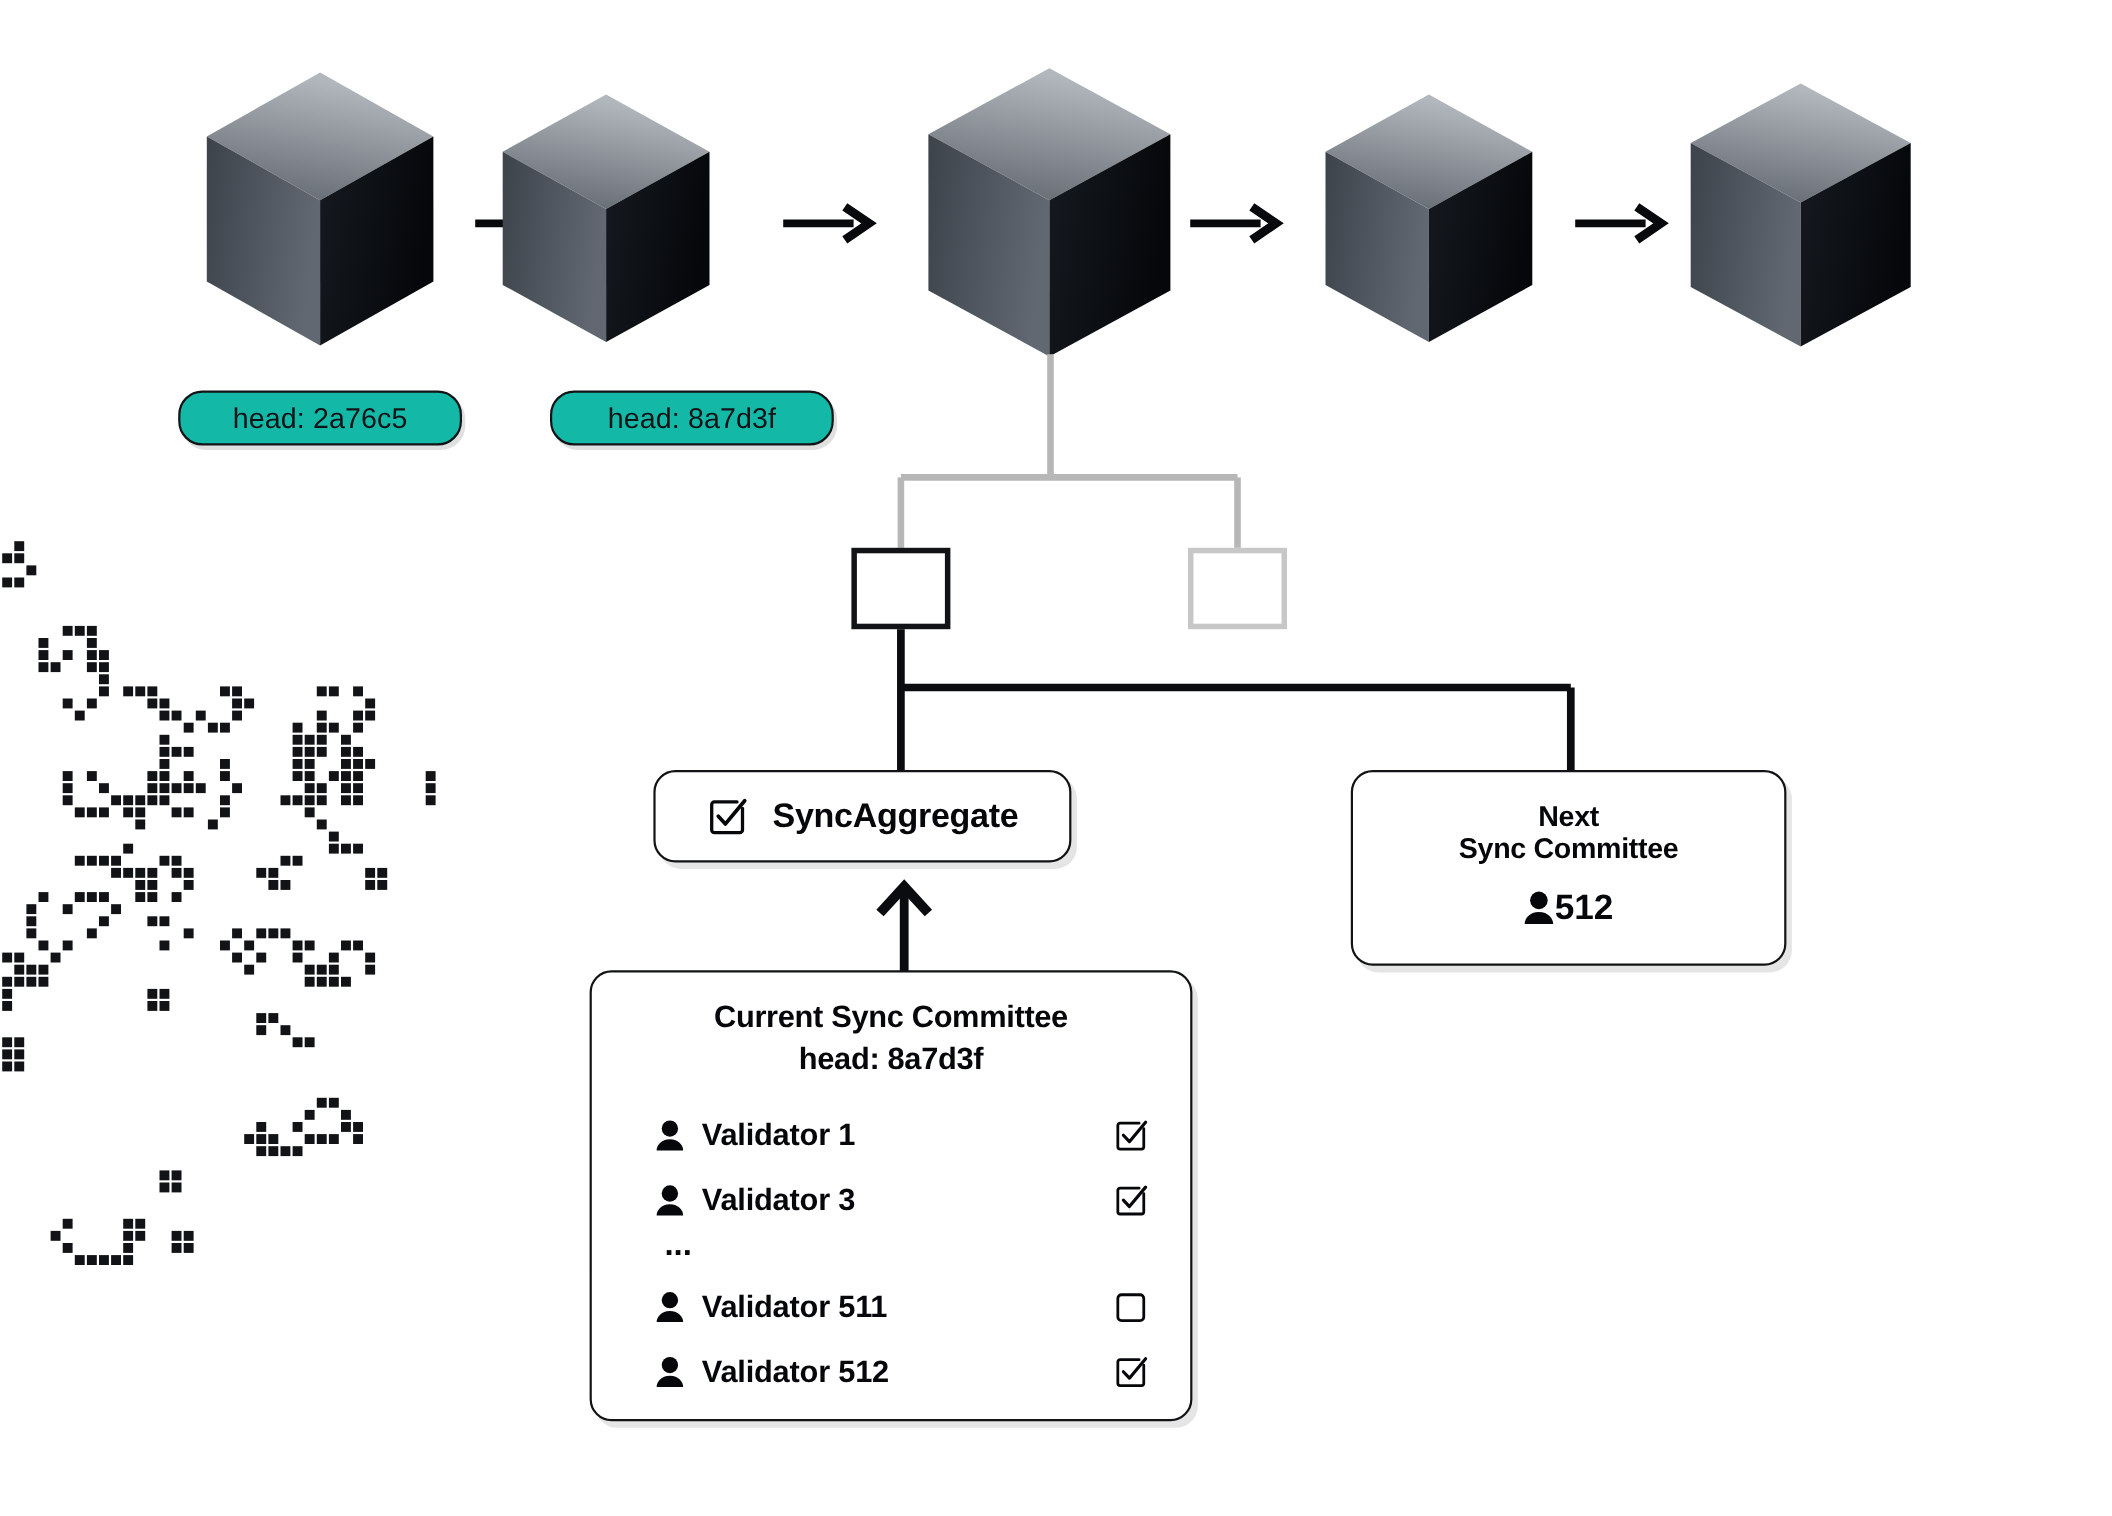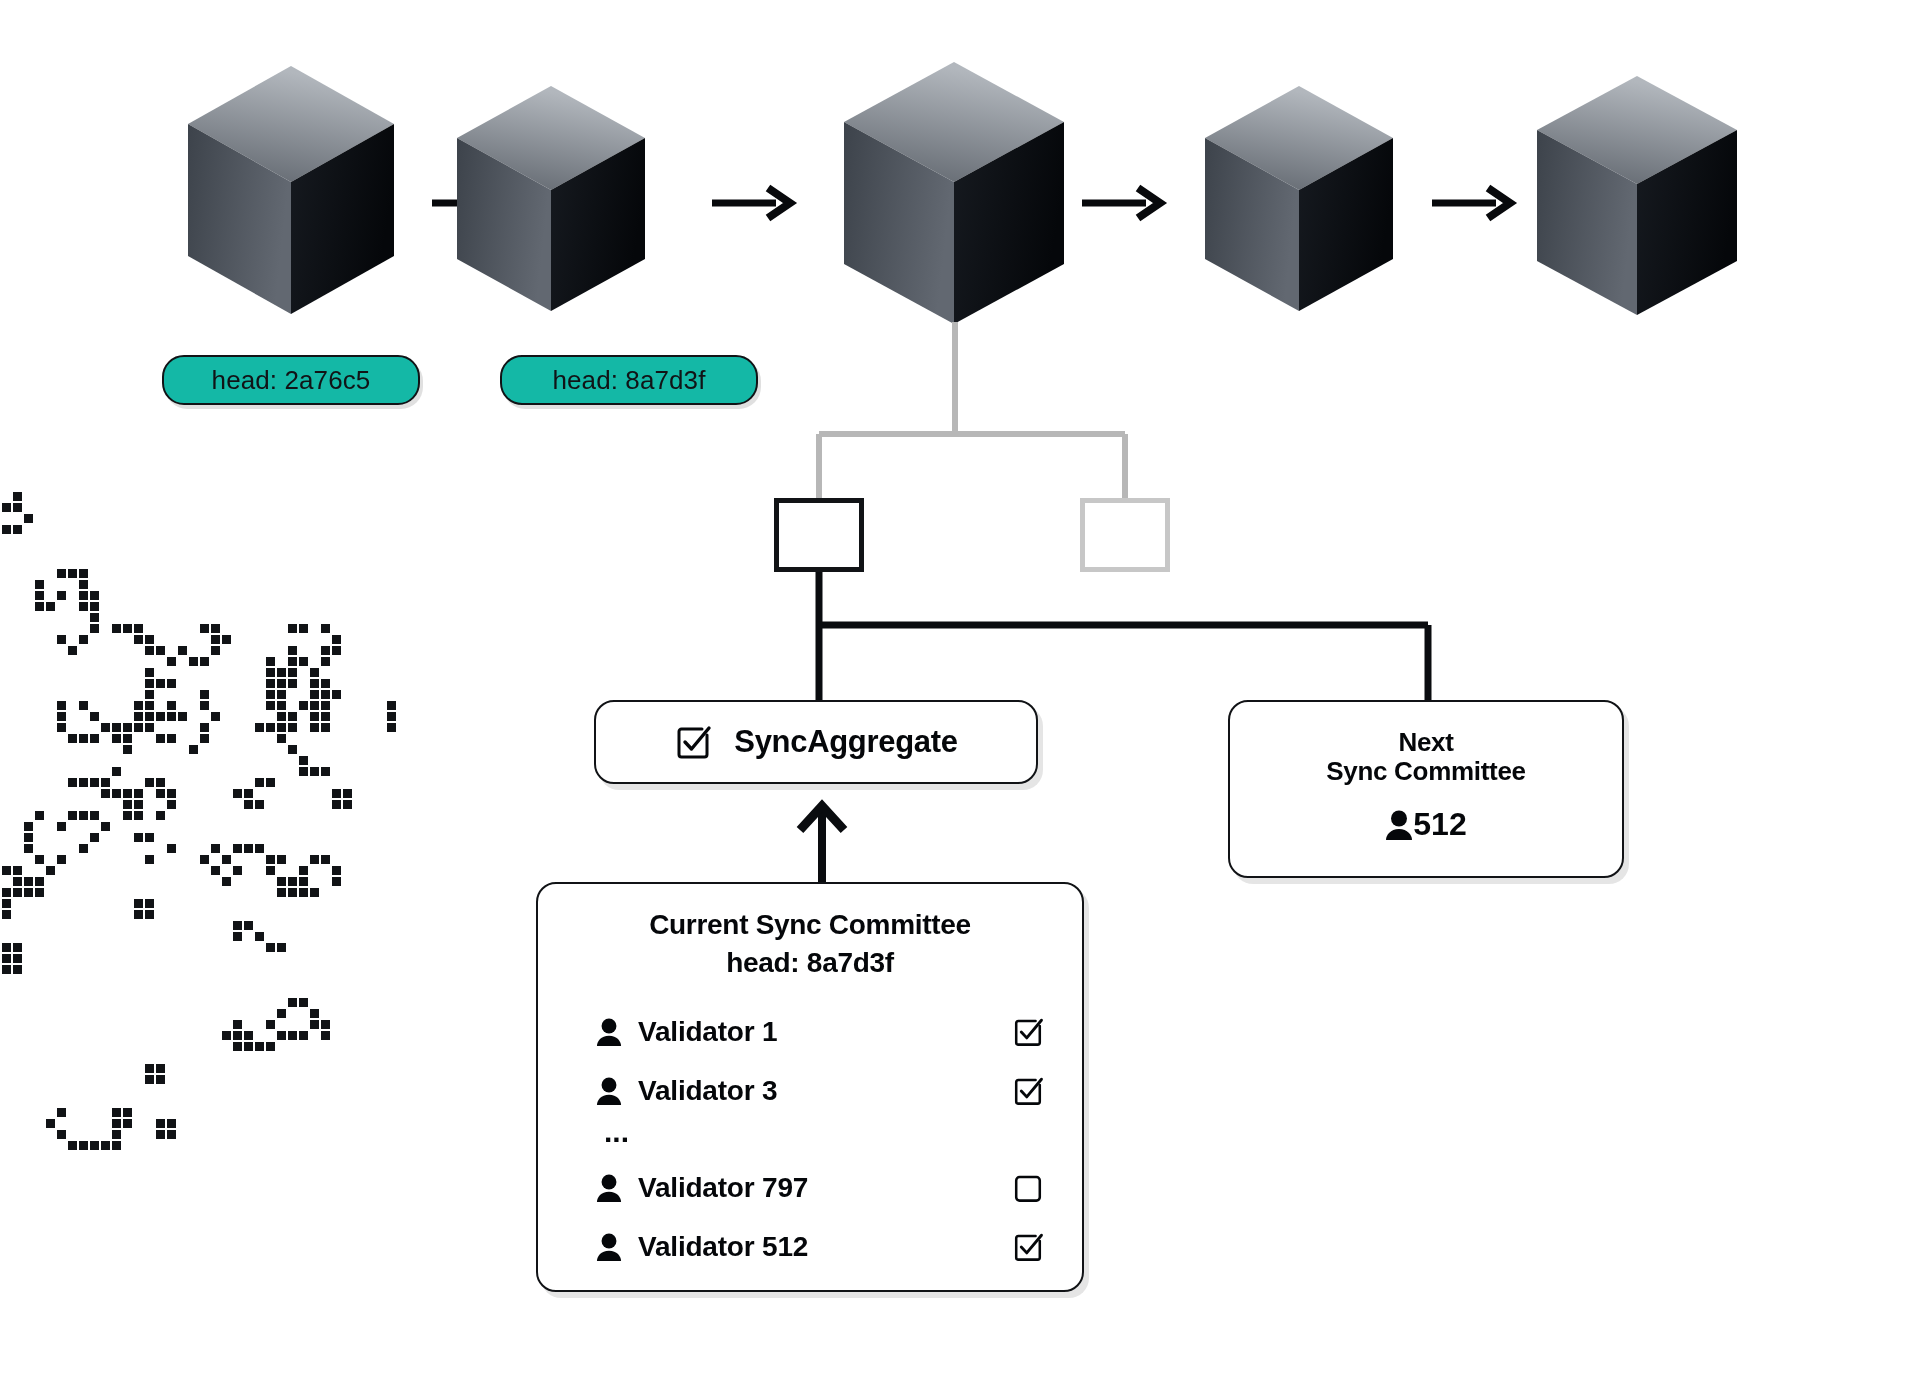--- a/index.html
+++ b/index.html
@@ -589,21 +589,21 @@
       <path d="M1428 625 V700" stroke="#0a0c0f" stroke-width="7" fill="none"></path>
 
       <path d="M822 884 V805" stroke="#0a0c0f" stroke-width="8" fill="none"></path>
       <path d="M800 830 L822 806 L844 830" stroke="#0a0c0f" stroke-width="9" fill="none" stroke-linejoin="miter"></path>
     </svg>
   </div>
 
   <div class="merkle-node active" style="left:774px; top:498px; width:90px; height:74px;"></div>
   <div class="merkle-node inactive" style="left:1080px; top:498px; width:90px; height:74px;"></div>
 
-  <div class="card" style="left:594px; top:700px; width:444px; height:84px;">
+  <div class="card" style="left:594px; top:700px; width:380px; height:84px;">
     <div class="sync-agg-inner">
       <span class="icon">
         <svg width="38" height="38" viewBox="0 0 38 38">
           <path d="M33 12 V31.5 A2.5 2.5 0 0 1 30.5 34 H7.5 A2.5 2.5 0 0 1 5 31.5 V8.5 A2.5 2.5 0 0 1 7.5 6 H28" stroke="#05070a" stroke-width="3" fill="none" stroke-linecap="round"></path>
           <path d="M11 19 L17.5 26 L35 5" stroke="#05070a" stroke-width="3.4" fill="none" stroke-linecap="round" stroke-linejoin="round"></path>
         </svg>
       </span>
       <span class="sync-agg-label">SyncAggregate</span>
     </div>
   </div>
@@ -668,21 +668,21 @@
         <span class="ellipsis-dots">...</span>
       </div>
 
       <div class="validator-row">
         <span class="icon">
           <svg width="26" height="30" viewBox="0 0 28 32">
             <circle cx="14" cy="9.5" r="8" fill="#05070a"></circle>
             <path d="M14 20 C5.5 20 1 26 1 31 H27 C27 26 22.5 20 14 20 Z" fill="#05070a"></path>
           </svg>
         </span>
-        <span class="validator-name">Validator 797</span>
+        <span class="validator-name">Validator 511</span>
         <span class="icon">
           <svg width="32" height="32" viewBox="0 0 38 38">
             <rect x="5" y="6" width="28" height="28" rx="4" ry="4" stroke="#05070a" stroke-width="3" fill="none"></rect>
           </svg>
         </span>
       </div>
 
       <div class="validator-row">
         <span class="icon">
           <svg width="26" height="30" viewBox="0 0 28 32">

